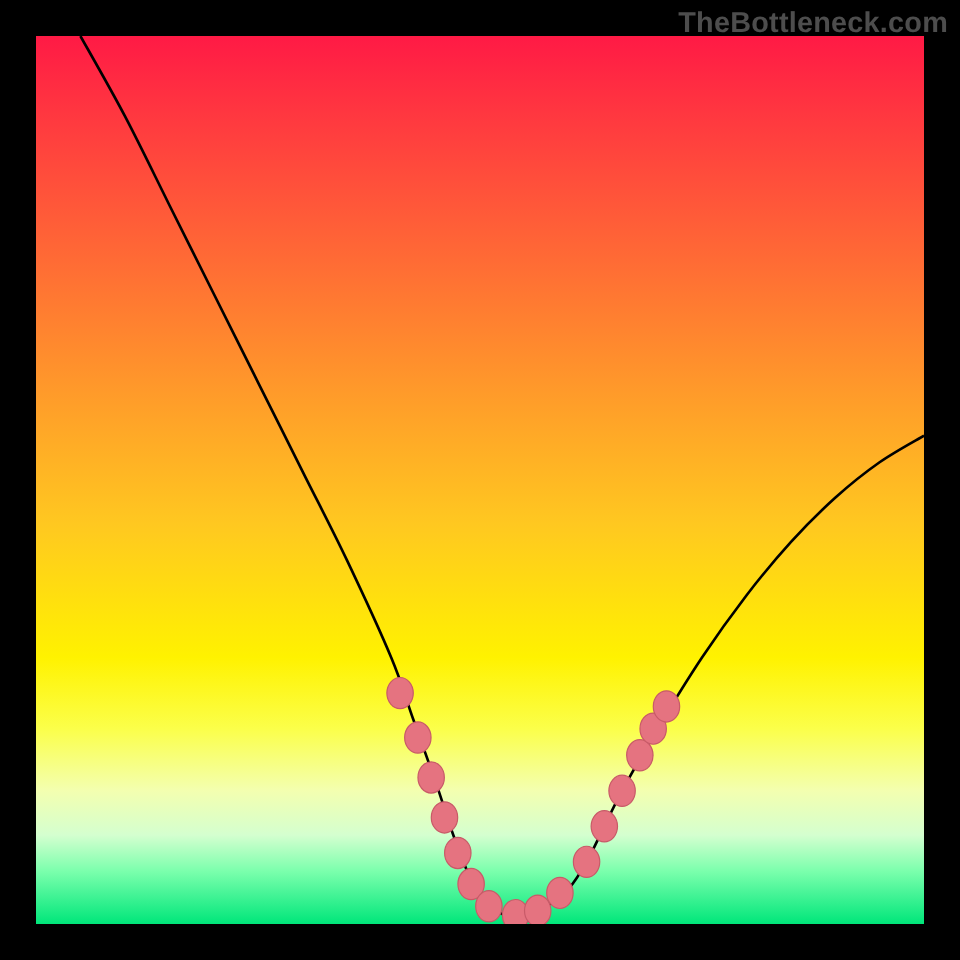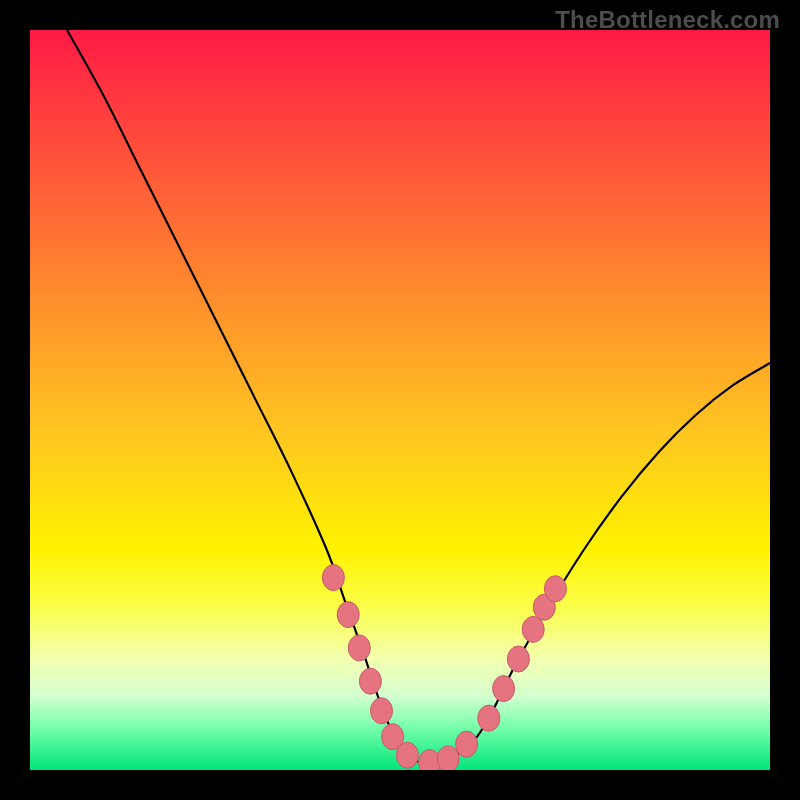--- a/index.html
+++ b/index.html
@@ -41,21 +41,21 @@
       #fff200 70%,
       #fbff4a 78%,
       #f3ffb0 85%,
       #d4ffcf 90%,
       #7cffad 94%,
       #00e67a 100%);
   }
   .watermark {
     position: absolute;
     top: 6px;
-    right: 20px;
+    right: 10px;
     color: #4d4d4d;
     font-size: 24px;
     font-weight: 600;
     letter-spacing: 0.2px;
     z-index: 10;
   }
   svg.curve {
     position: absolute;
     left: 0;
     top: 0;

